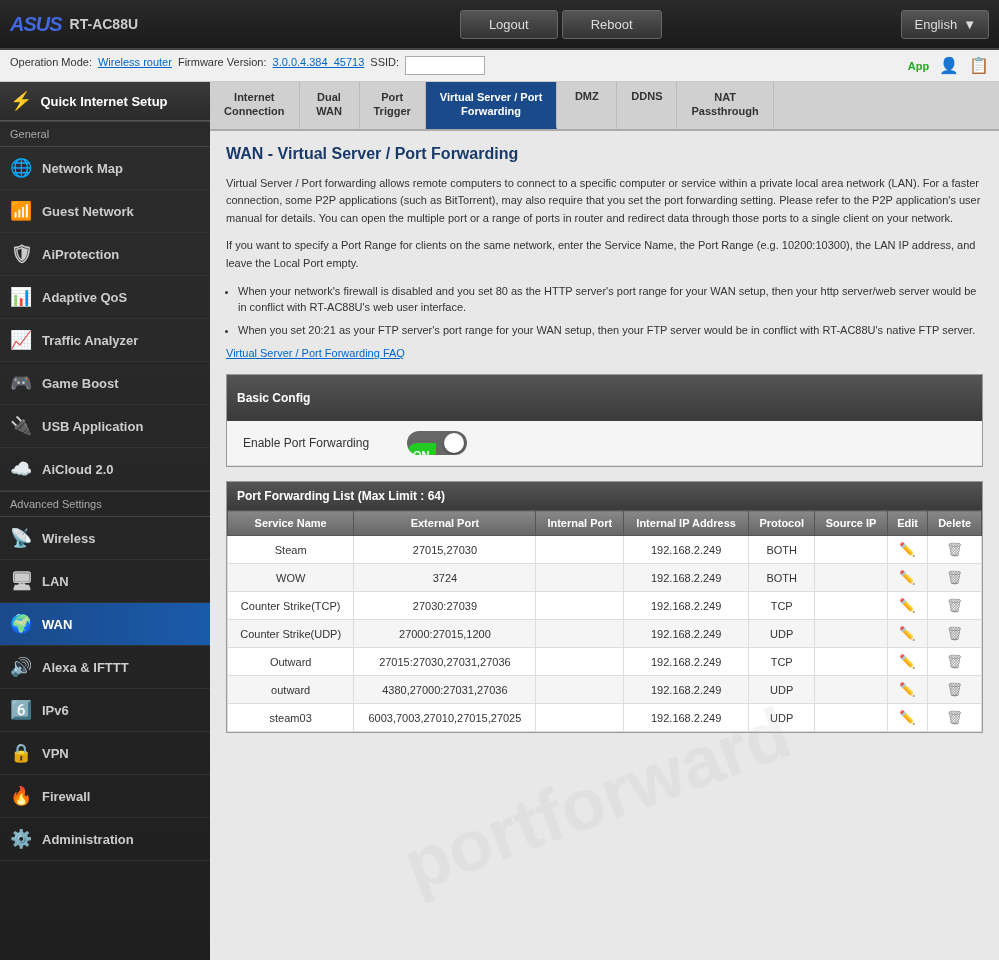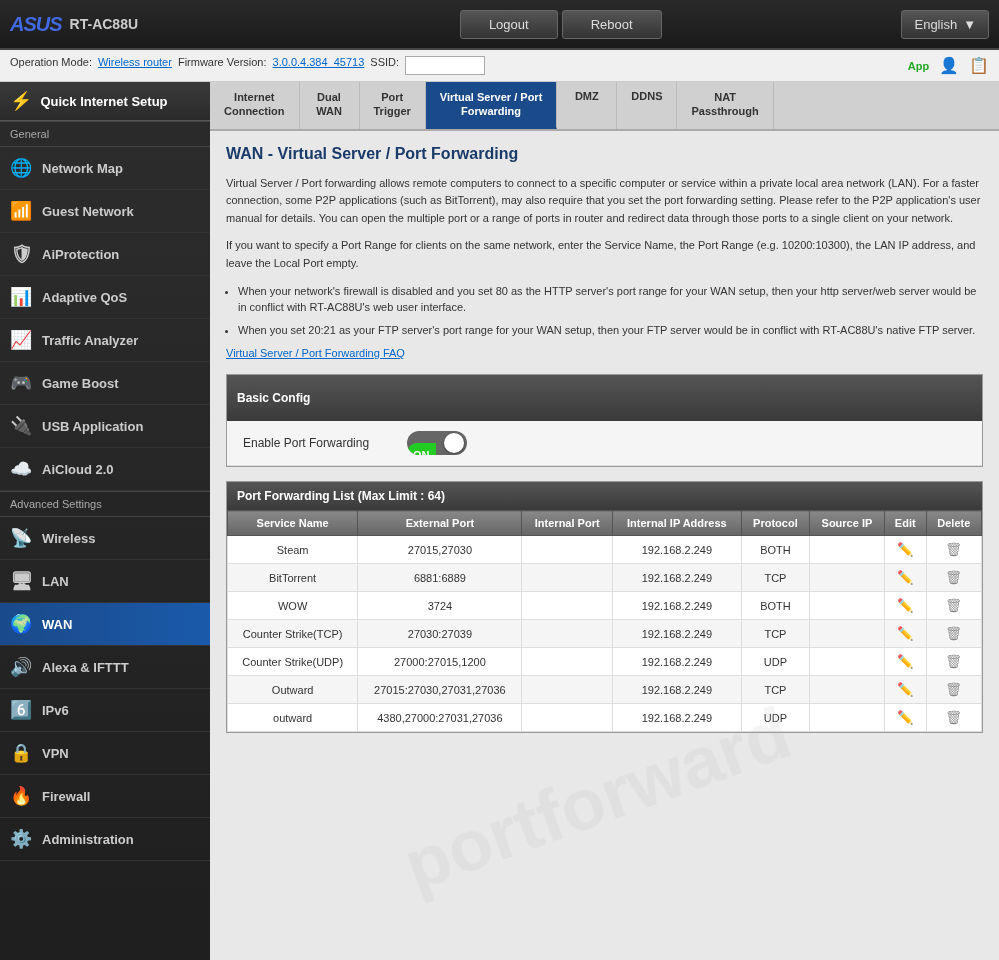--- a/index.html
+++ b/index.html
@@ -324,30 +324,20 @@
       <td>Steam</td>
       <td>27015,27030</td>
       <td></td>
       <td>192.168.2.249</td>
       <td>BOTH</td>
       <td></td>
       <td><button style="background:none;border:none;cursor:pointer;color:#555;">✏️</button></td>
       <td><button style="background:none;border:none;cursor:pointer;color:#888;">🗑</button></td>
     </tr>
               <tr>
-      <td>BitTorrent</td>
-      <td>6881:6889</td>
-      <td></td>
-      <td>192.168.2.249</td>
-      <td>TCP</td>
-      <td></td>
-      <td><button style="background:none;border:none;cursor:pointer;color:#555;">✏️</button></td>
-      <td><button style="background:none;border:none;cursor:pointer;color:#888;">🗑</button></td>
-    </tr>
-              <tr>
       <td>WOW</td>
       <td>3724</td>
       <td></td>
       <td>192.168.2.249</td>
       <td>BOTH</td>
       <td></td>
       <td><button style="background:none;border:none;cursor:pointer;color:#555;">✏️</button></td>
       <td><button style="background:none;border:none;cursor:pointer;color:#888;">🗑</button></td>
     </tr>
               <tr>
@@ -376,20 +366,30 @@
       <td></td>
       <td>192.168.2.249</td>
       <td>TCP</td>
       <td></td>
       <td><button style="background:none;border:none;cursor:pointer;color:#555;">✏️</button></td>
       <td><button style="background:none;border:none;cursor:pointer;color:#888;">🗑</button></td>
     </tr>
               <tr>
       <td>outward</td>
       <td>4380,27000:27031,27036</td>
+      <td></td>
+      <td>192.168.2.249</td>
+      <td>UDP</td>
+      <td></td>
+      <td><button style="background:none;border:none;cursor:pointer;color:#555;">✏️</button></td>
+      <td><button style="background:none;border:none;cursor:pointer;color:#888;">🗑</button></td>
+    </tr>
+              <tr>
+      <td>steam03</td>
+      <td>6003,7003,27010,27015,27025</td>
       <td></td>
       <td>192.168.2.249</td>
       <td>UDP</td>
       <td></td>
       <td><button style="background:none;border:none;cursor:pointer;color:#555;">✏️</button></td>
       <td><button style="background:none;border:none;cursor:pointer;color:#888;">🗑</button></td>
     </tr>
             </tbody>
         </table>
       </div>

